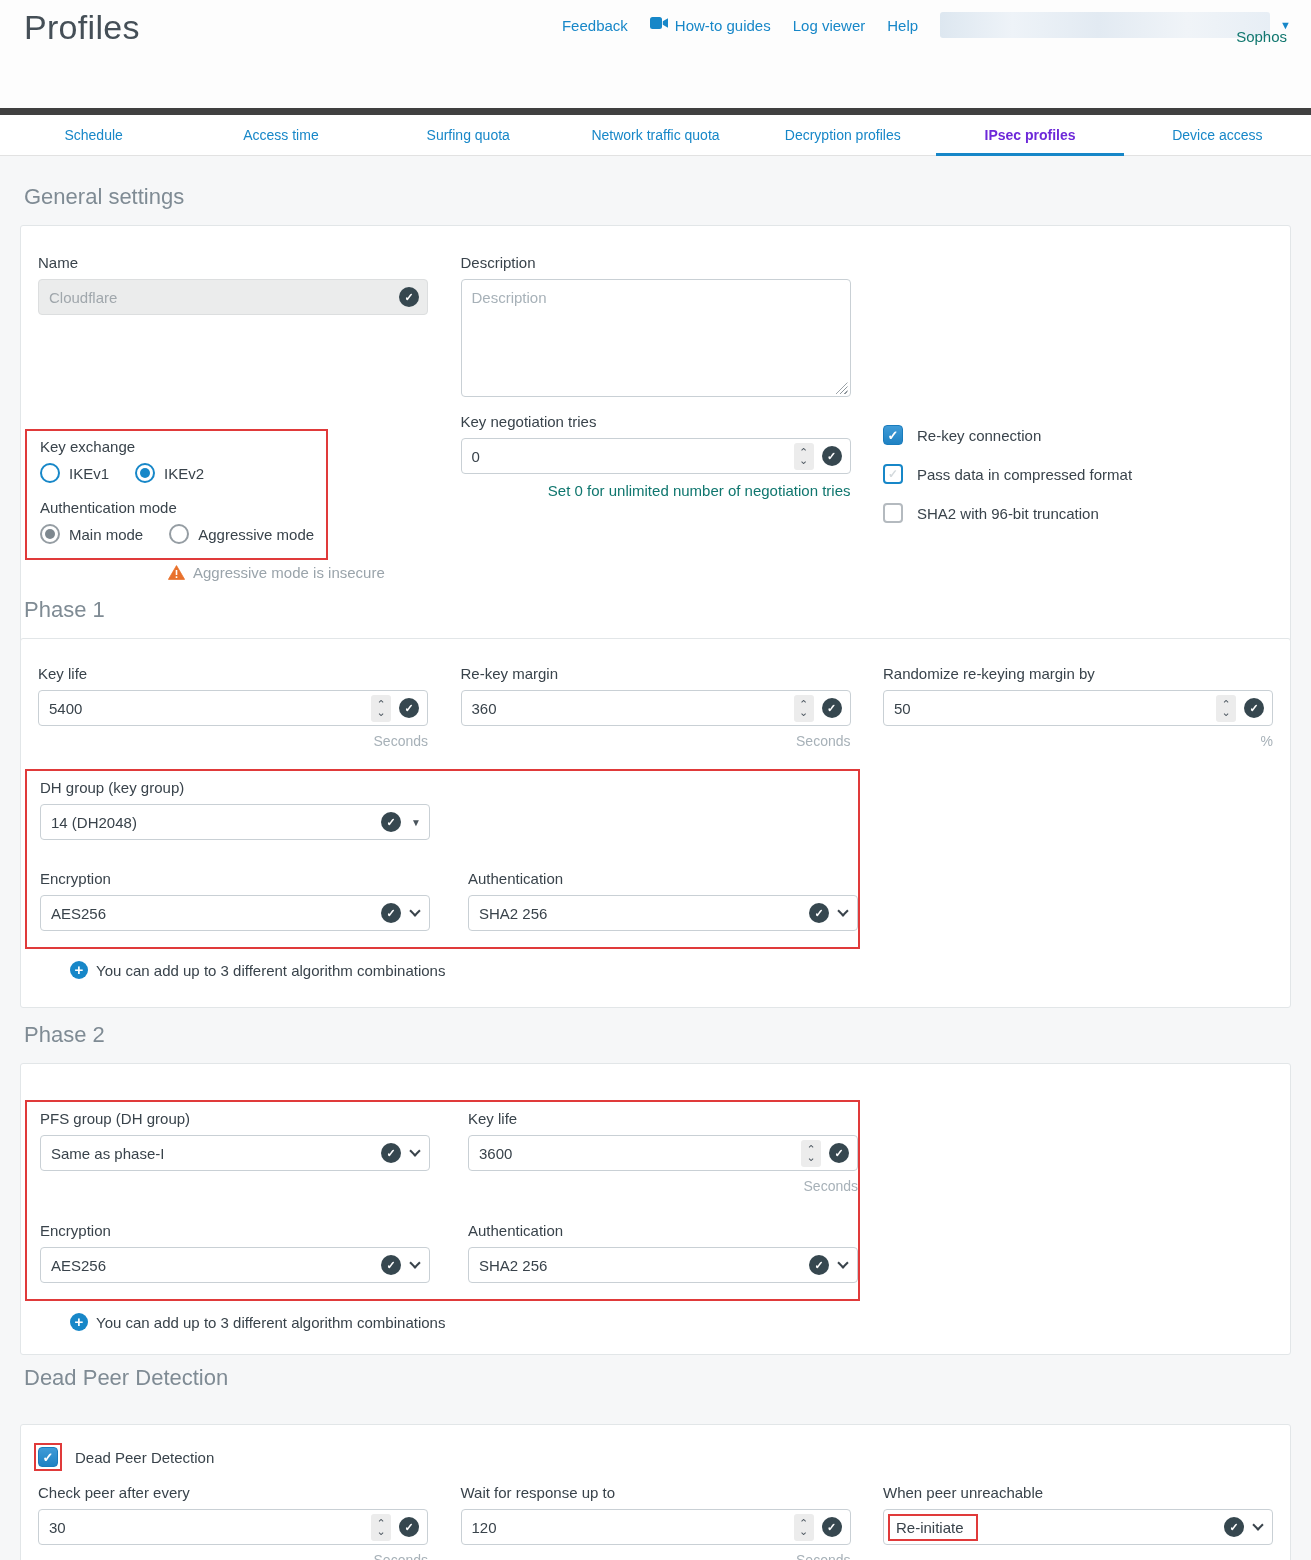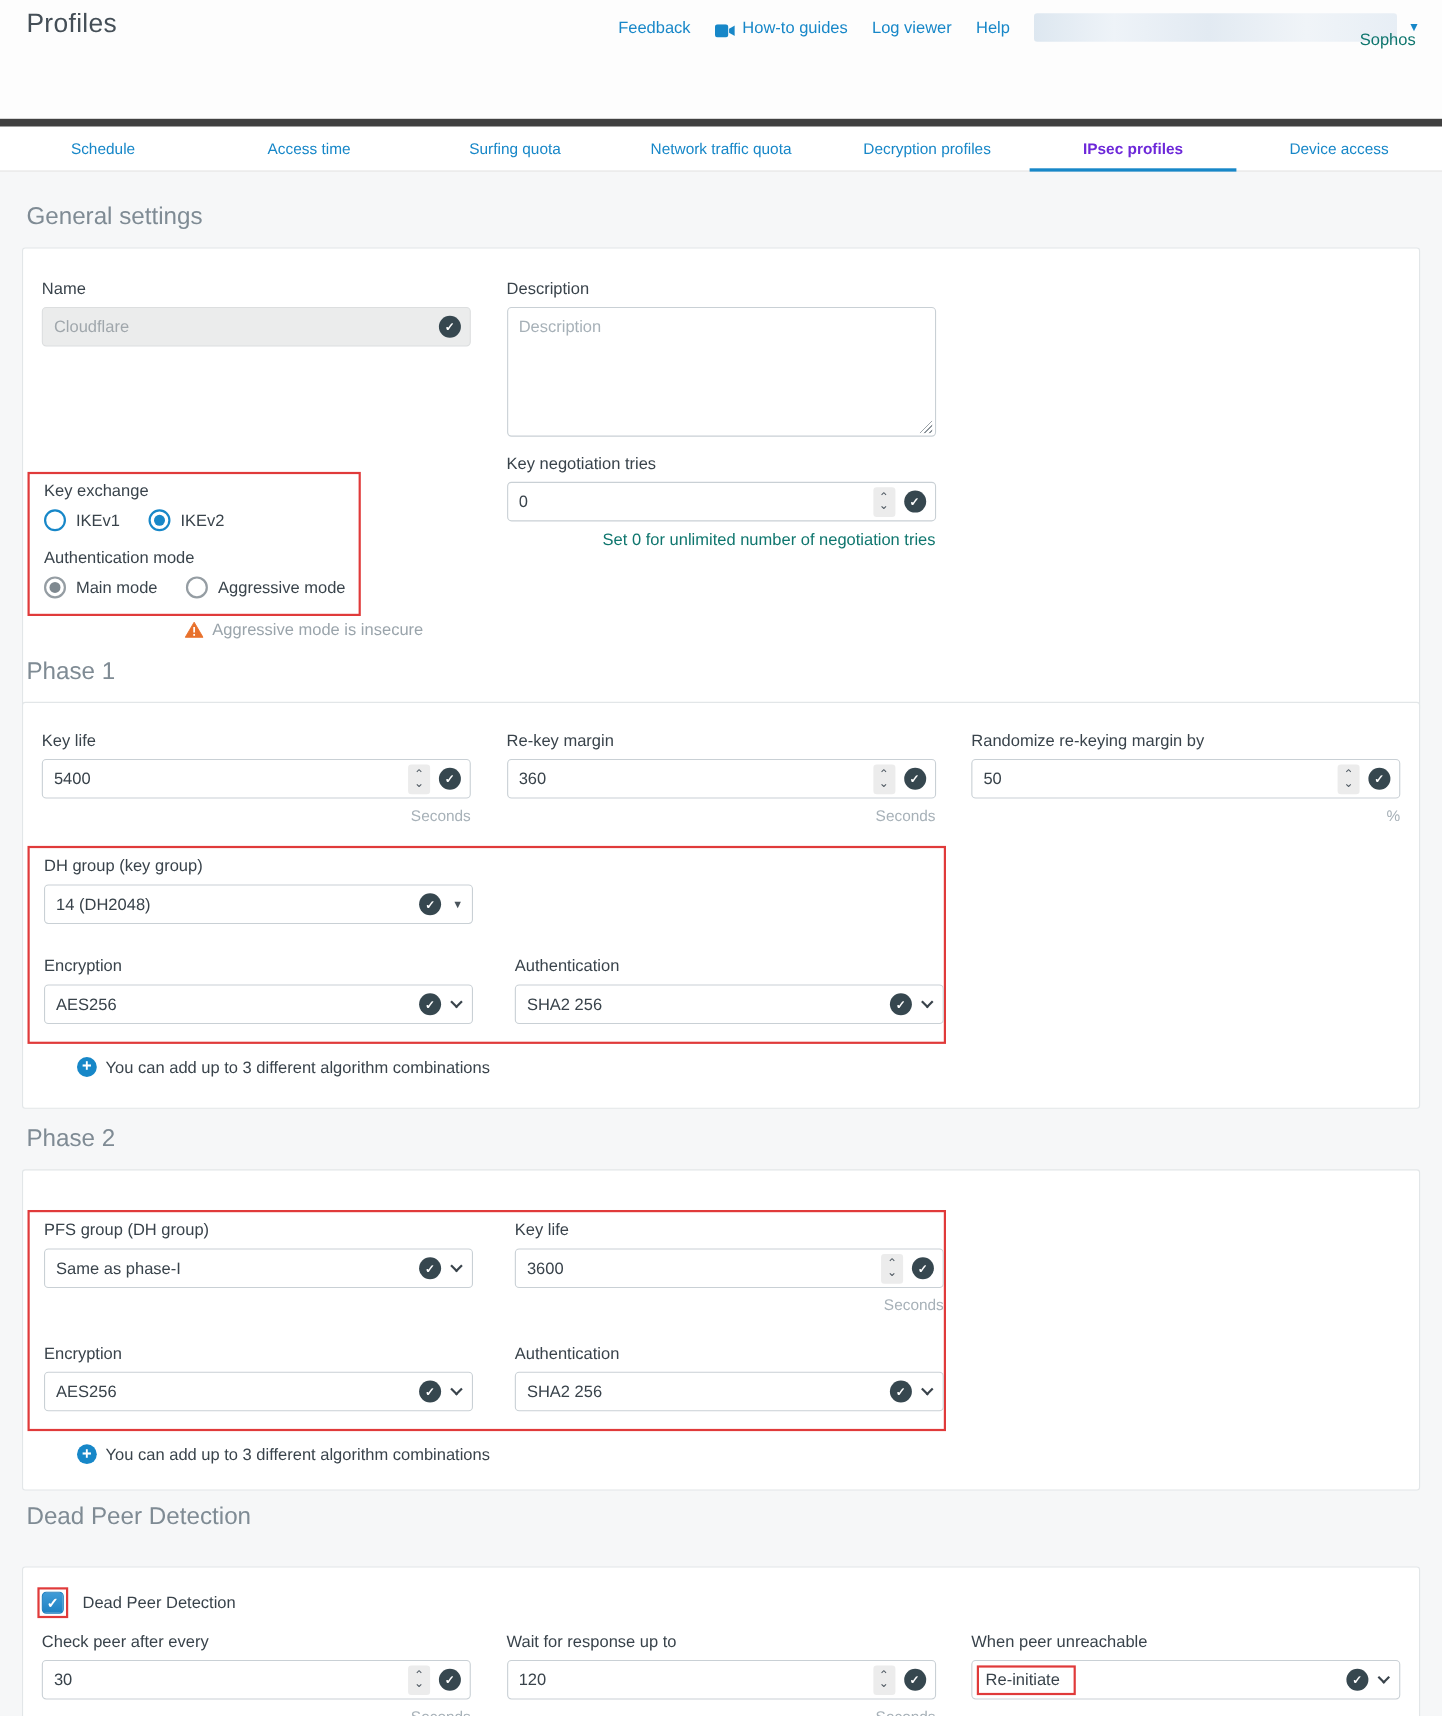--- a/index.html
+++ b/index.html
@@ -4,23 +4,23 @@
 <style>
   * { margin:0; padding:0; box-sizing:border-box; }
   html,body { width:1311px; height:1560px; }
   body {
     position:relative; overflow:hidden;
     background:#f6f7f8;
     font-family:"Liberation Sans", sans-serif;
     color:#39434b;
   }
   .header-bg { position:absolute; top:0; left:0; right:0; height:108px; background:#fdfdfd; }
-  .page-title { position:absolute; top:8px; left:24px; font-size:24px; font-weight:400; color:#454f57; letter-spacing:.3px; }
+  .page-title { position:absolute; top:8px; left:24px; font-size:34px; font-weight:400; color:#454f57; letter-spacing:.3px; }
   .hlinks { position:absolute; top:12px; right:20px; display:flex; align-items:center; gap:22px; font-size:15px; color:#1787c8; }
-  .hlink { display:flex; align-items:flex-end; gap:7px; cursor:pointer; white-space:nowrap; }
+  .hlink { display:flex; align-items:flex-start; gap:7px; cursor:pointer; white-space:nowrap; }
   .user-pill { width:330px; height:26px; border-radius:3px;
     background:linear-gradient(90deg,#dde7f0 0%,#eef3f8 22%,#e2eaf2 48%,#f0f4f8 75%,#e7eef5 100%); }
   .user-caret { color:#1787c8; font-size:11px; margin-left:-12px; }
   .brand { position:absolute; top:28px; right:24px; font-size:15px; color:#0f766e; }
 
   .tabbar { position:absolute; top:108px; left:0; right:0; height:48px; background:#fff;
     border-top:7px solid #404040; border-bottom:1px solid #e2e2e2; display:flex;justify-content:center; }
   .tab { flex:1; display:flex; align-items:center; justify-content:center; font-size:14px; color:#1787c8; cursor:pointer; position:relative; }
   .tab.active { color:#6d28d9; font-weight:bold; }
   .tab.active::after { content:""; position:absolute; left:0; right:0; bottom:-1px; height:3px; background:#1787c8; }
@@ -203,20 +203,34 @@
     <div>
       <div class="flabel">Key negotiation tries</div>
       <div class="input">
         <input class="bare" value="0" style="">
         <span class="spinner"></span>
         <span class="checkcircle"></span>
       </div>
       <div class="helper">Set 0 for unlimited number of negotiation tries</div>
     </div>
 
+    <div class="cb-col">
+      <div class="cb-row">
+        <span class="cb checked"></span>
+        <span>Re-key connection</span>
+      </div>
+      <div class="cb-row">
+        <span class="cb blue"></span>
+        <span>Pass data in compressed format</span>
+      </div>
+      <div class="cb-row">
+        <span class="cb gray"></span>
+        <span>SHA2 with 96-bit truncation</span>
+      </div>
+    </div>
   </div>
 </div>
 
 <div class="section-heading" id="h-phase1">Phase 1</div>
 
 <div class="card" id="card-phase1">
   <div class="grid3 mt26">
     <div>
       <div class="flabel">Key life</div>
       <div class="input">

